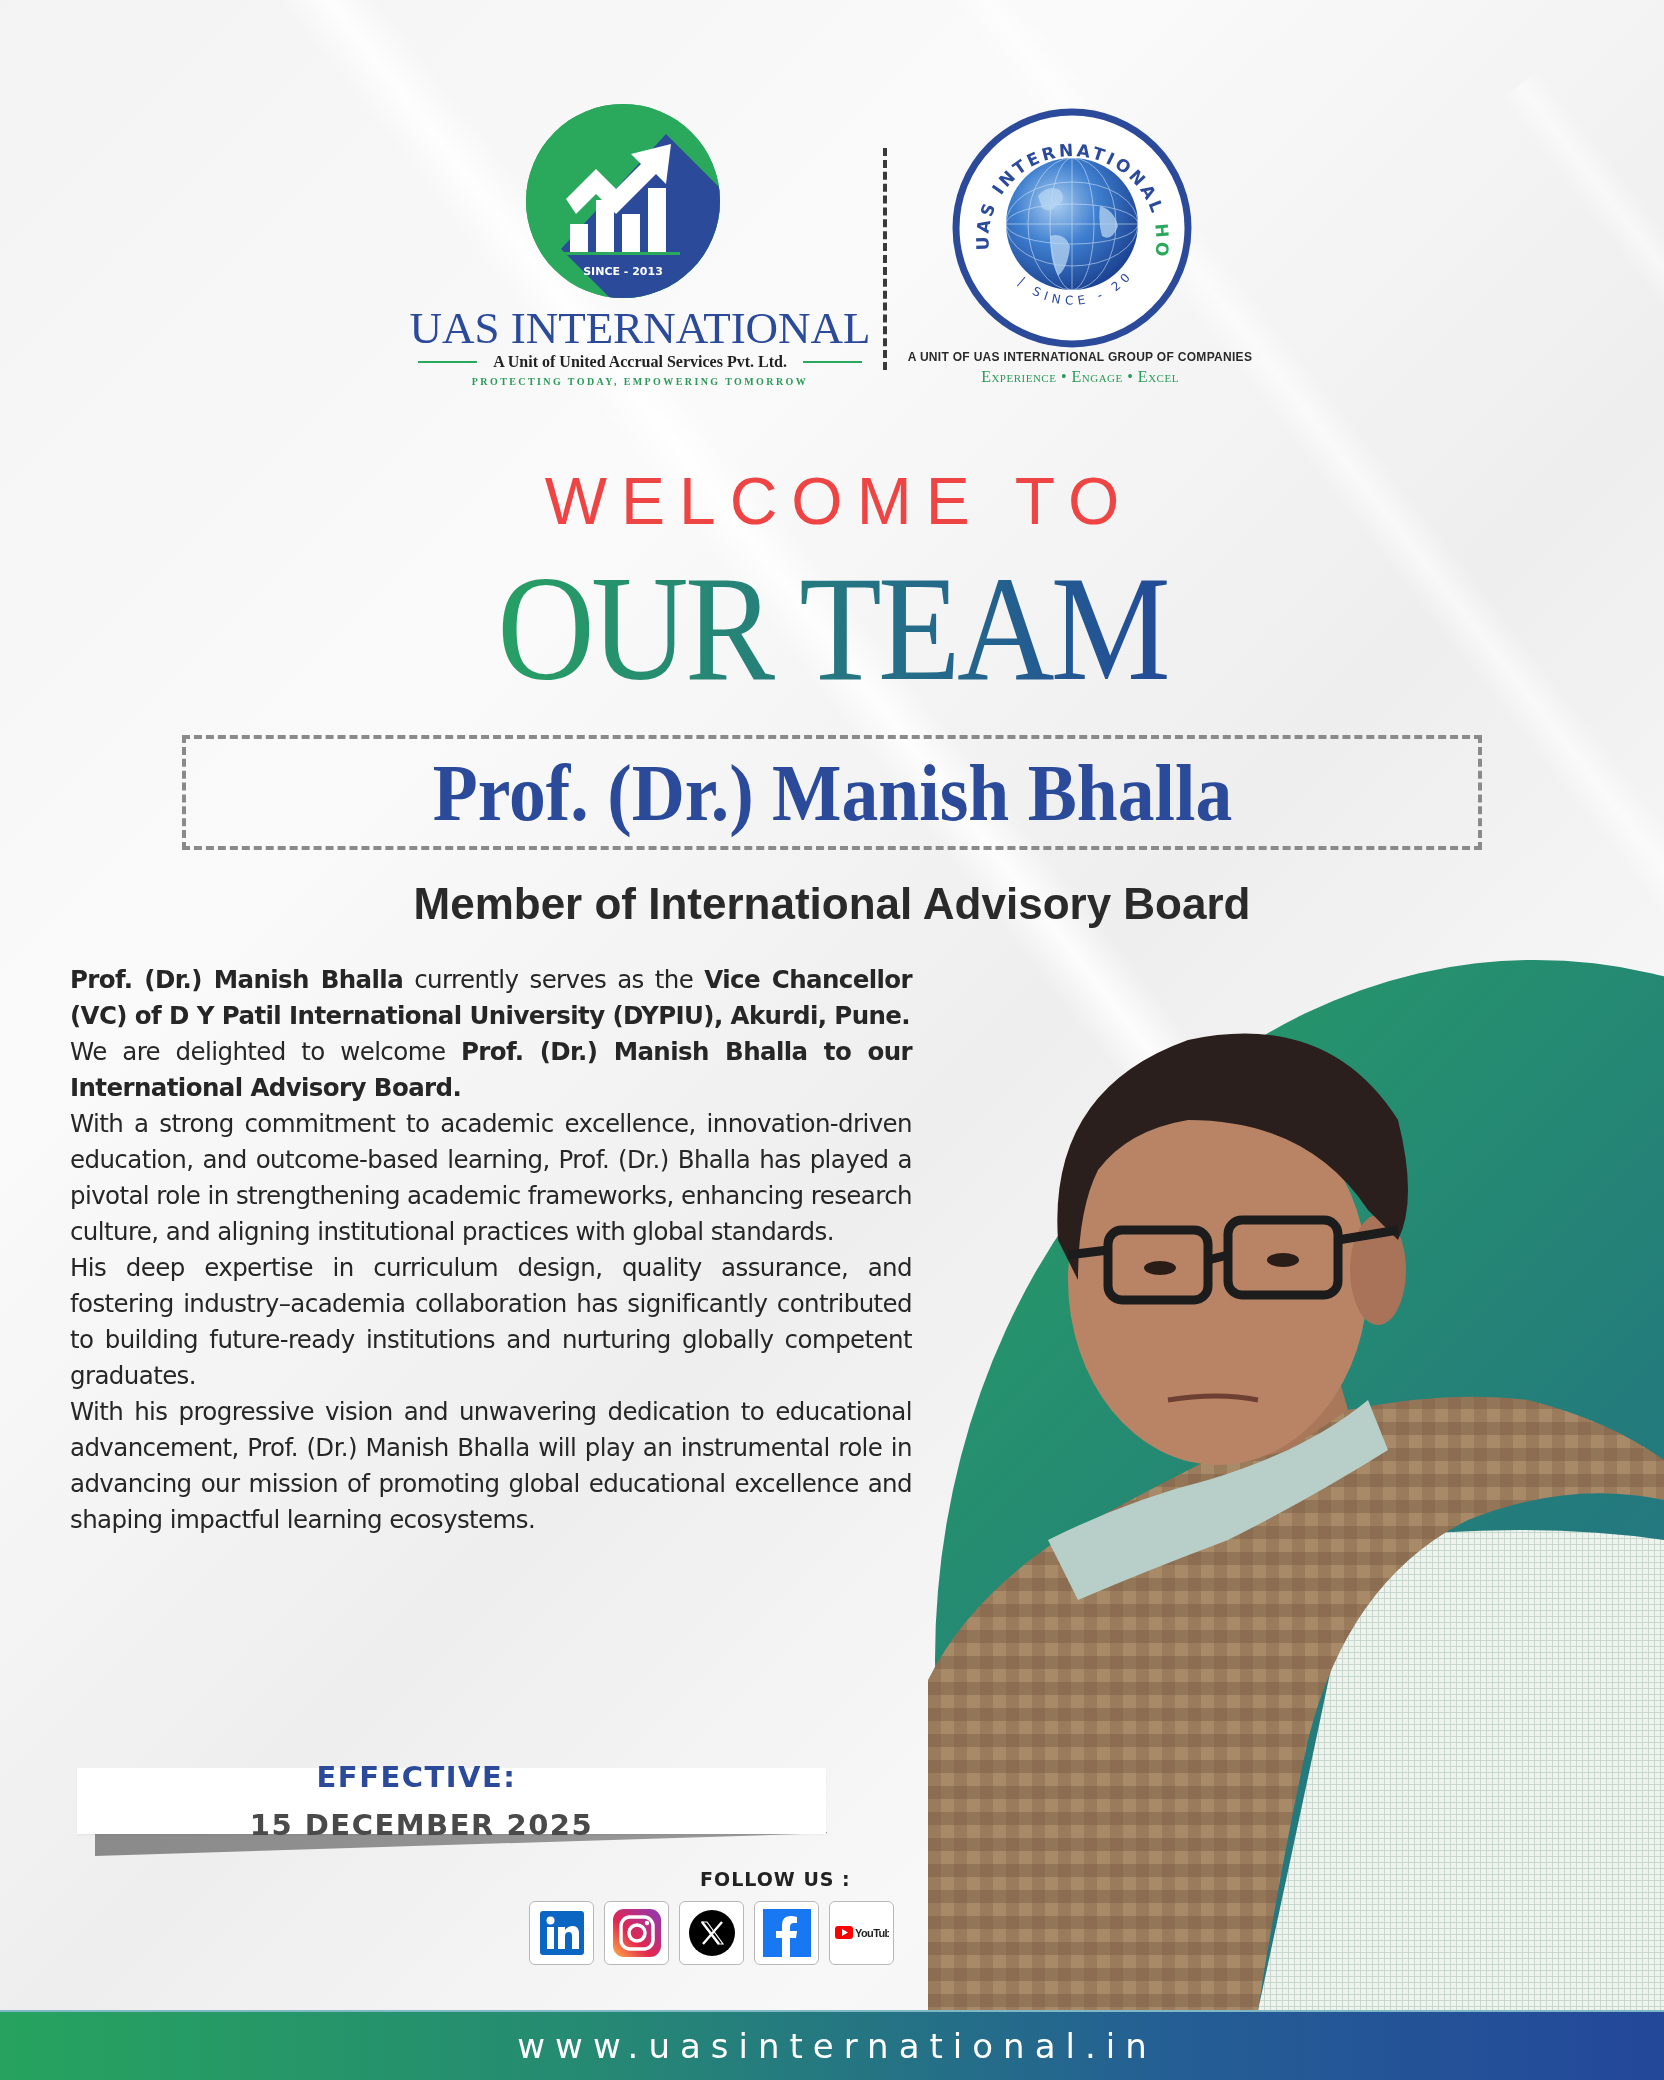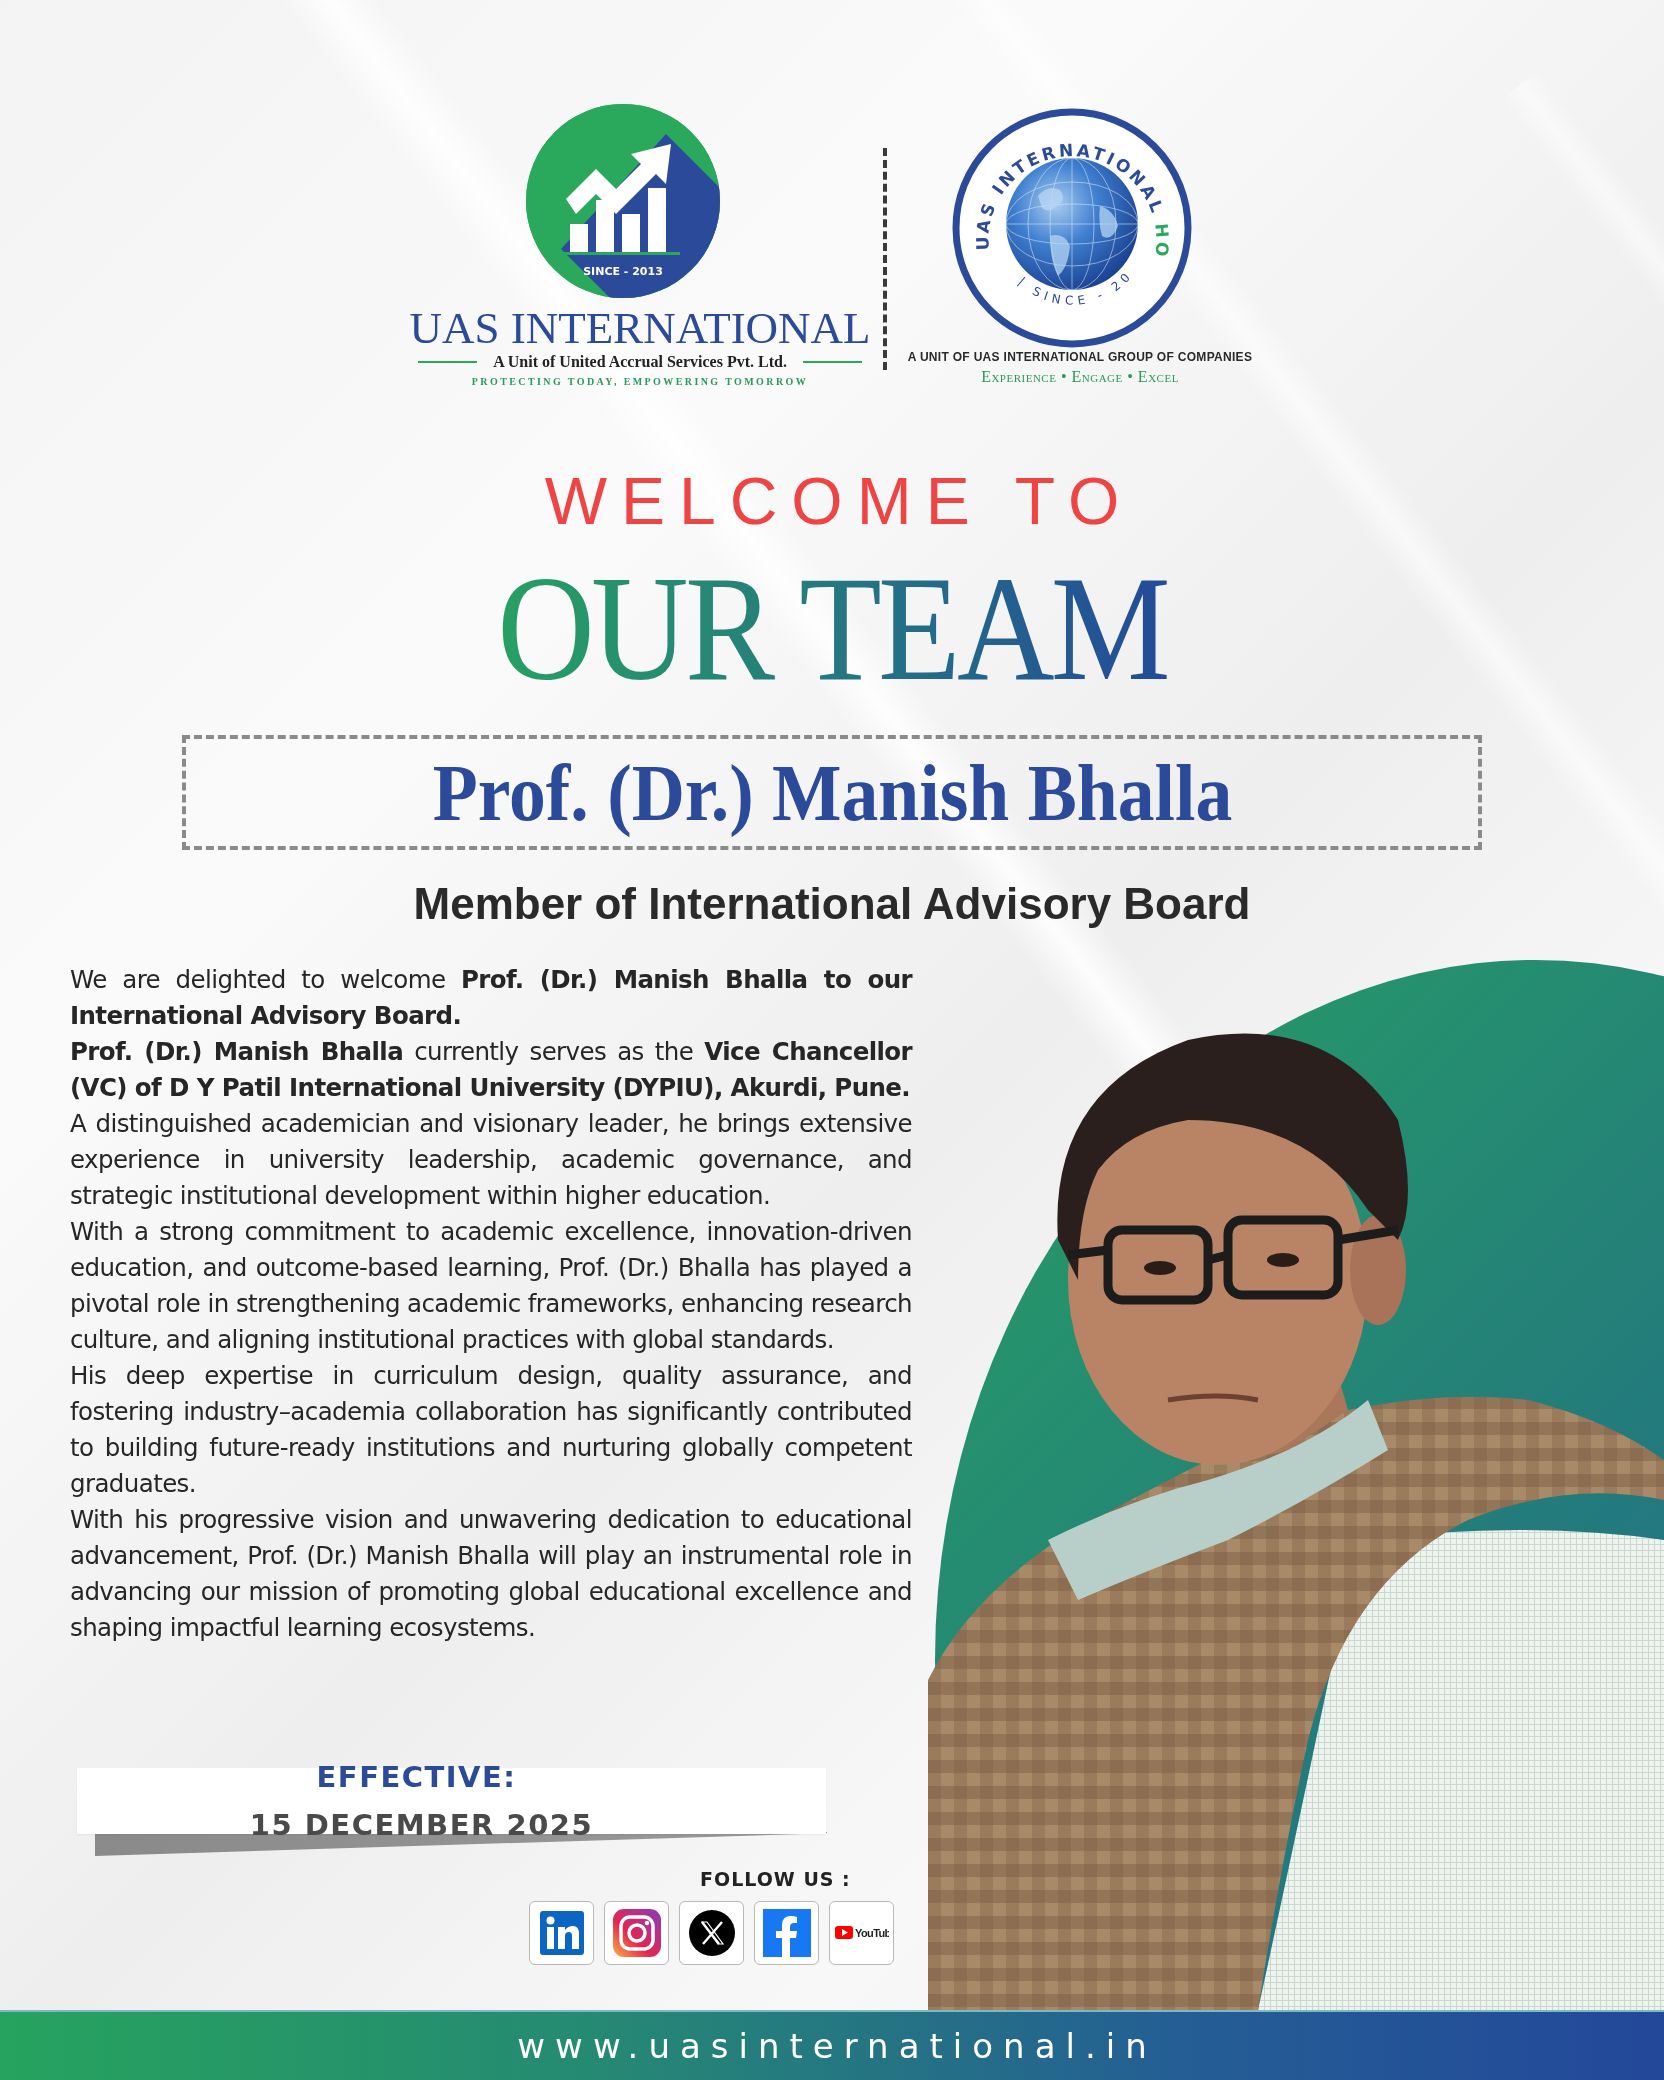--- a/index.html
+++ b/index.html
@@ -260,23 +260,22 @@
     </g>
 
     <ellipse cx="232" cy="288" rx="16" ry="7" fill="#2a1d18"></ellipse>
     <ellipse cx="355" cy="280" rx="16" ry="7" fill="#2a1d18"></ellipse>
 
     <path d="M240,420 Q290,412 330,420" stroke="#6e3f33" stroke-width="5" fill="none"></path>
   </svg>
 </div>
 
 <div class="body-text">
+  <p><b>Prof. (Dr.) Manish Bhalla</b><span> currently serves as the </span><b>Vice Chancellor (VC) of D Y Patil International University (DYPIU), Akurdi, Pune.</b></p>
   <p><span>We are delighted to welcome </span><b>Prof. (Dr.) Manish Bhalla to our International Advisory Board.</b></p>
-  <p><b>Prof. (Dr.) Manish Bhalla</b><span> currently serves as the </span><b>Vice Chancellor (VC) of D Y Patil International University (DYPIU), Akurdi, Pune.</b></p>
-  <p>A distinguished academician and visionary leader, he brings extensive experience in university leadership, academic governance, and strategic institutional development within higher education.</p>
   <p>With a strong commitment to academic excellence, innovation-driven education, and outcome-based learning, Prof. (Dr.) Bhalla has played a pivotal role in strengthening academic frameworks, enhancing research culture, and aligning institutional practices with global standards.</p>
   <p>His deep expertise in curriculum design, quality assurance, and fostering industry–academia collaboration has significantly contributed to building future-ready institutions and nurturing globally competent graduates.</p>
   <p>With his progressive vision and unwavering dedication to educational advancement, Prof. (Dr.) Manish Bhalla will play an instrumental role in advancing our mission of promoting global educational excellence and shaping impactful learning ecosystems.</p>
 </div>
 
 <div class="eff-shadow"></div>
 <div class="eff-banner">
   <span class="eff-label">EFFECTIVE:</span>
   <span class="eff-date">15 DECEMBER 2025</span>
 </div>

